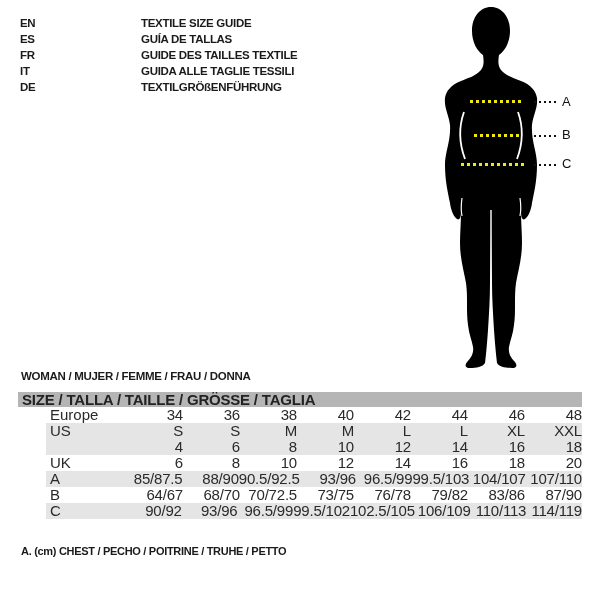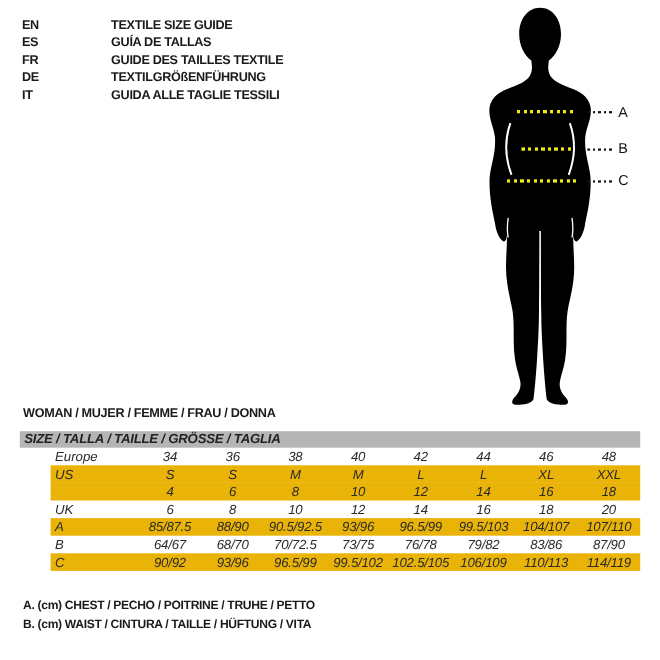--- a/index.html
+++ b/index.html
@@ -7,41 +7,41 @@
   body{
     width:600px;height:600px;position:relative;background:#ffffff;
     font-family:"Liberation Sans",sans-serif;color:#1a1a1a;overflow:hidden;
     -webkit-font-smoothing:antialiased;
   }
   
   .lang-list{position:absolute;left:20px;top:15px;}
   .lang-row{display:flex;height:16px;align-items:center;
     font-weight:700;font-size:11.5px;letter-spacing:-0.3px;gap:44px;}
   .lang-code{width:37px;flex:0 0 37px;}
-  .lang-label{white-space:nowrap;}
+  .lang-label{white-space:nowrap;margin-left:40px;}
   
   .figure-svg{position:absolute;left:400px;top:0;width:200px;height:375px;}
   
   .measure-yellow{position:absolute;height:3px;
     background:repeating-linear-gradient(90deg,#f0e811 0 3px,rgba(0,0,0,0) 3px 6px);}
   .measure-black{position:absolute;height:2px;
     background:repeating-linear-gradient(90deg,#111 0 2px,rgba(0,0,0,0) 2px 5px);}
   .measure-label{position:absolute;font-size:13px;color:#111;line-height:14px;}
   
   .section-title{position:absolute;left:21px;top:370px;
     font-size:11.5px;font-weight:700;letter-spacing:-0.3px;white-space:nowrap;}
   
-  .size-table{position:absolute;left:18px;top:392px;width:564px;font-size:12px;font-style:italic;}
+  .size-table{position:absolute;left:18px;top:392px;width:564px;font-size:15px;}
   .table-header{background:#b5b5b5;height:15px;line-height:15px;
     padding-left:4px;font-weight:700;letter-spacing:-0.2px;color:#222;}
   .t-row{display:grid;grid-template-columns:80px repeat(8,1fr);
     height:16px;line-height:16px;color:#2a2a2a;margin-left:28px;}
-  .t-row.shaded{background:#eab308;}
+  .t-row.shaded{background:#e5e5e5;}
   .t-label{padding-left:4px;text-align:left;white-space:nowrap;}
-  .t-cell{text-align:center;white-space:nowrap;letter-spacing:-0.2px;}
+  .t-cell{text-align:right;white-space:nowrap;letter-spacing:-0.2px;}
   
   .legend{position:absolute;left:21px;top:543px;}
   .legend-line{font-size:11px;font-weight:700;letter-spacing:-0.3px;
     line-height:17px;white-space:nowrap;}
 </style>
 </head>
 <body>
 
 <div class="lang-list">
   <div class="lang-row">
@@ -50,26 +50,26 @@
   </div>
   <div class="lang-row">
     <span class="lang-code">ES</span>
     <span class="lang-label">GUÍA DE TALLAS</span>
   </div>
   <div class="lang-row">
     <span class="lang-code">FR</span>
     <span class="lang-label">GUIDE DES TAILLES TEXTILE</span>
   </div>
   <div class="lang-row">
+    <span class="lang-code">IT</span>
+    <span class="lang-label">GUIDA ALLE TAGLIE TESSILI</span>
+  </div>
+  <div class="lang-row">
     <span class="lang-code">DE</span>
     <span class="lang-label">TEXTILGRÖßENFÜHRUNG</span>
-  </div>
-  <div class="lang-row">
-    <span class="lang-code">IT</span>
-    <span class="lang-label">GUIDA ALLE TAGLIE TESSILI</span>
   </div>
 </div>
 
 <svg class="figure-svg" viewBox="0 0 200 375" aria-hidden="true">
   <path fill="#000" d="M 91 7
     C 102 7 110 17 110 31 C 110 42 105 51 99 55
     C 98 61 98 66 101 70 C 106 76 114 78 121 81
     C 131 85 136 91 137 98 C 138 108 133 115 132 125
     C 131 141 137 152 137 165 C 137 181 134 193 132 203
     C 131 211 128 217 125 219 C 122 221 121 216 121 211
@@ -195,14 +195,13 @@
     <span class="t-cell">99.5/102</span>
     <span class="t-cell">102.5/105</span>
     <span class="t-cell">106/109</span>
     <span class="t-cell">110/113</span>
     <span class="t-cell">114/119</span>
   </div>
 </div>
 
 <div class="legend">
   <div class="legend-line">A. (cm) CHEST / PECHO / POITRINE / TRUHE / PETTO</div>
-  <div class="legend-line">B. (cm) WAIST / CINTURA / TAILLE / HÜFTUNG / VITA</div>
 </div>
 
 </body></html>

